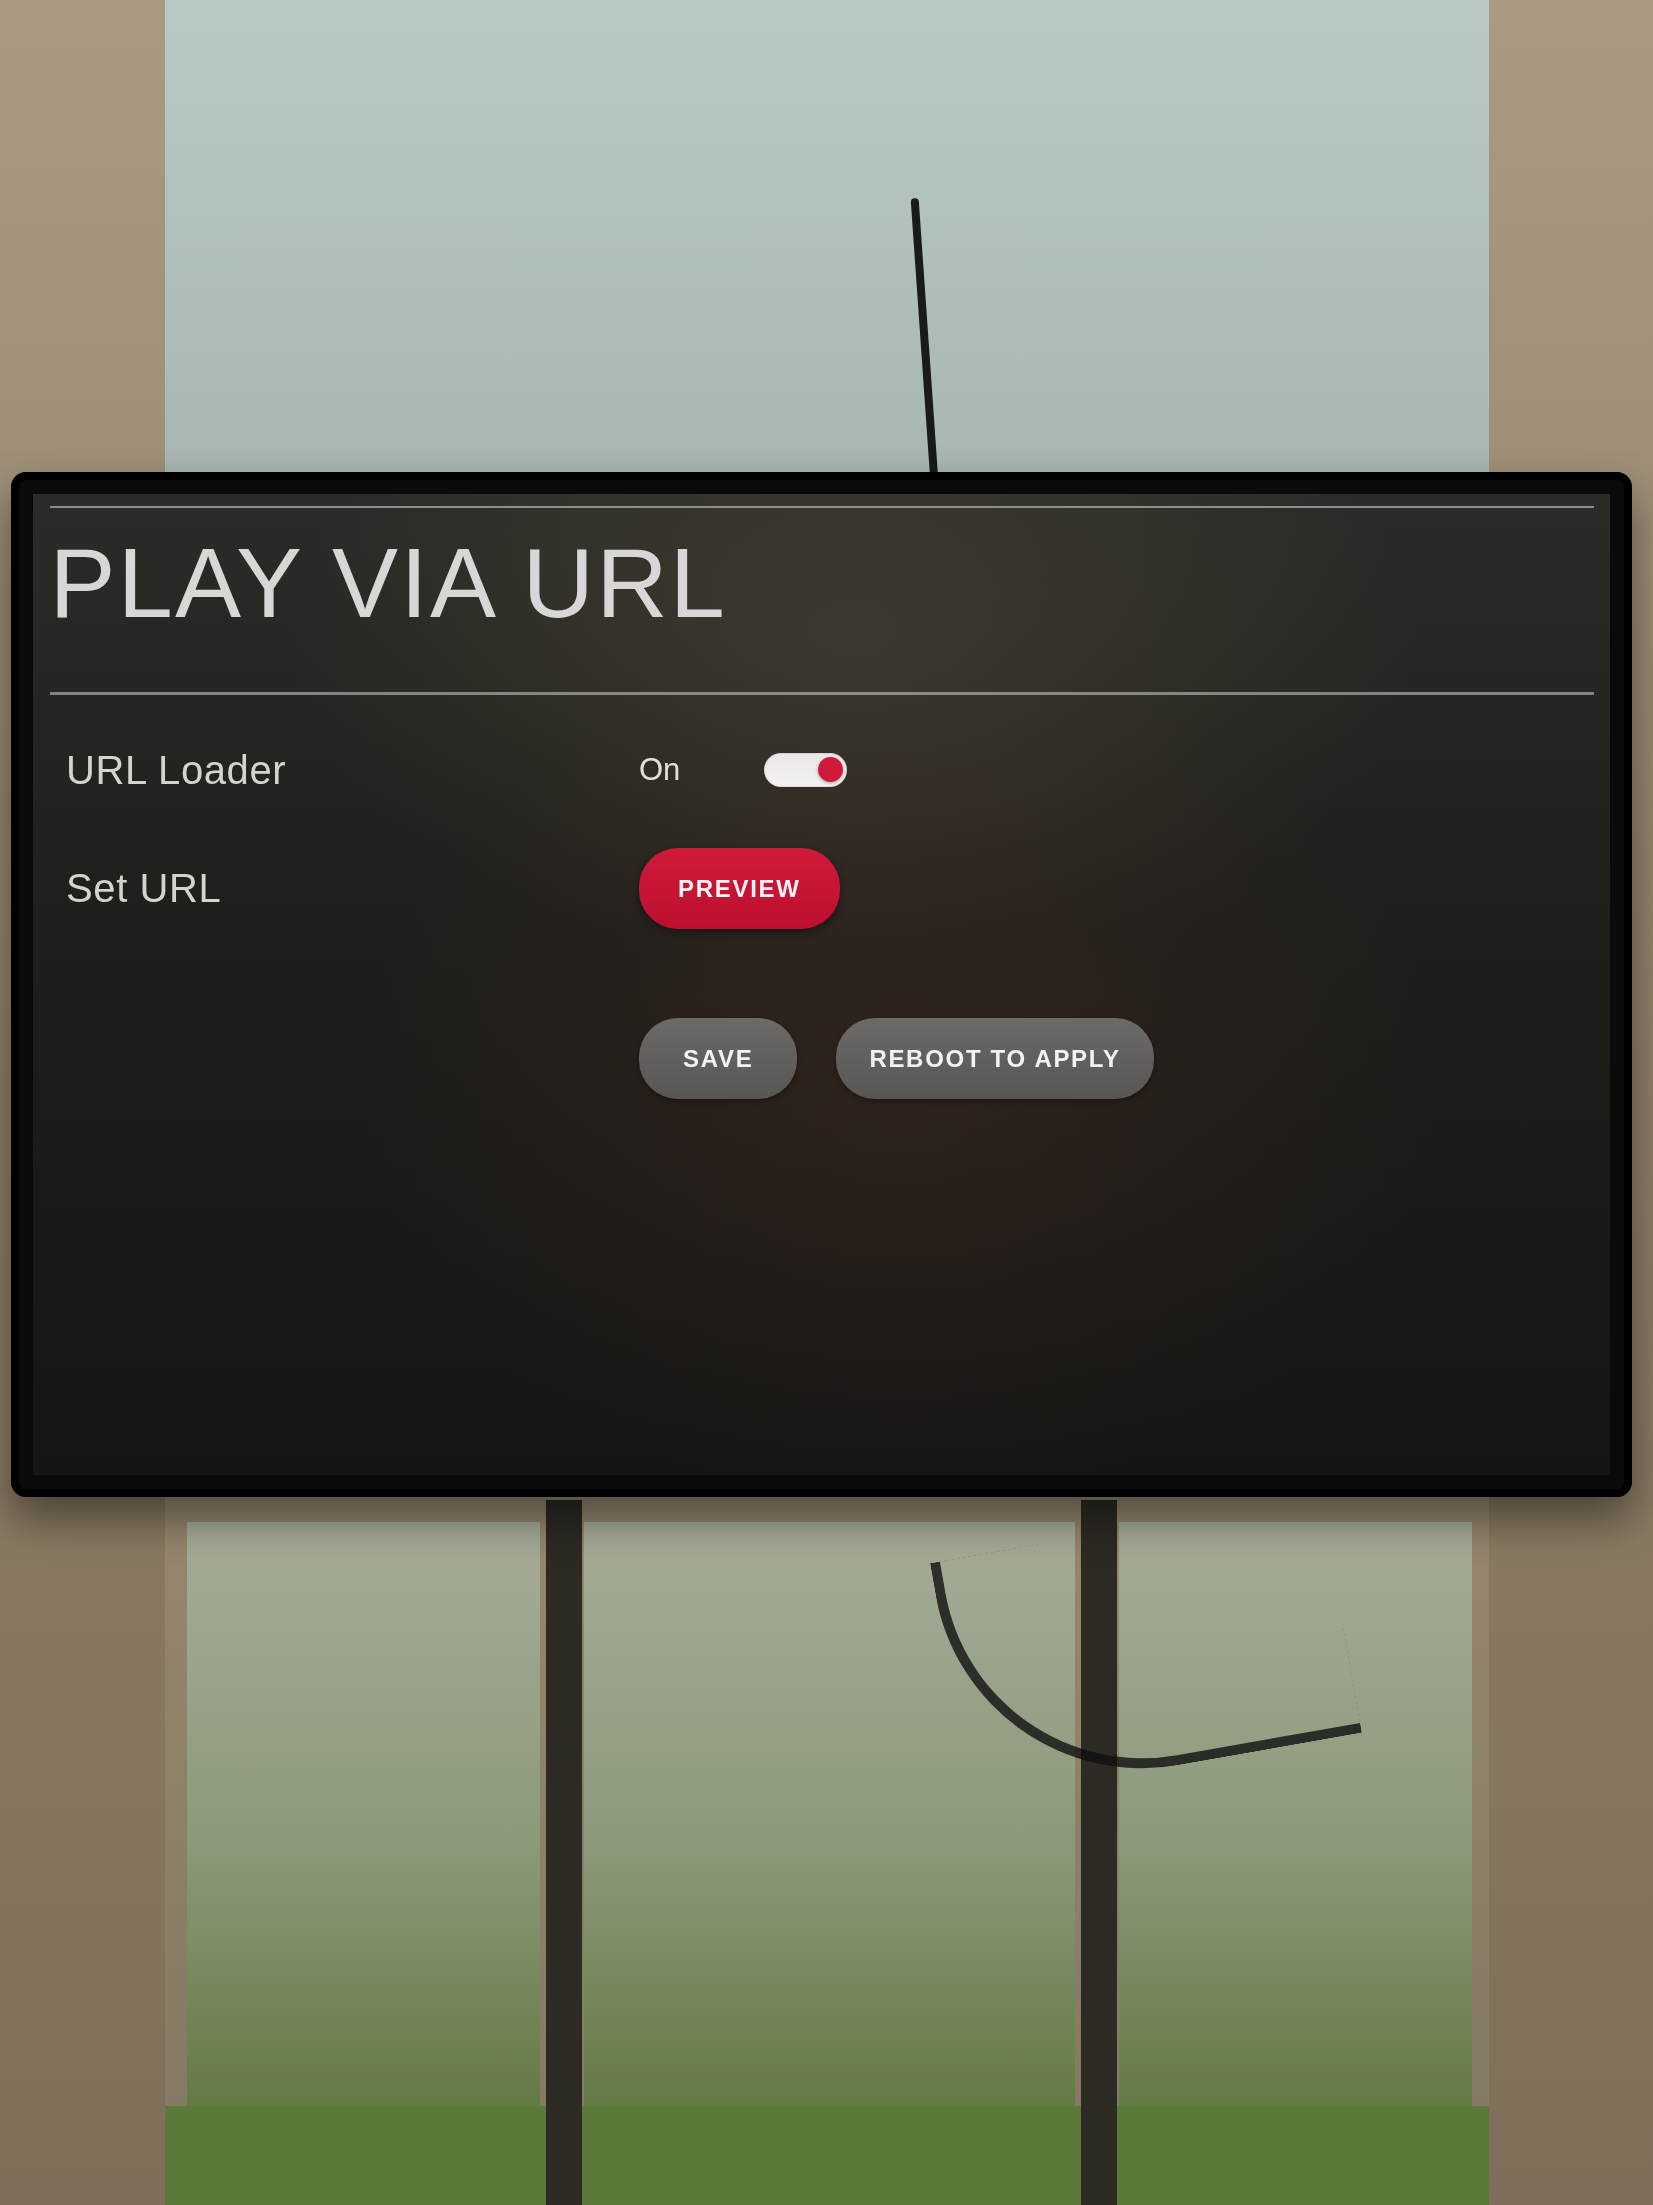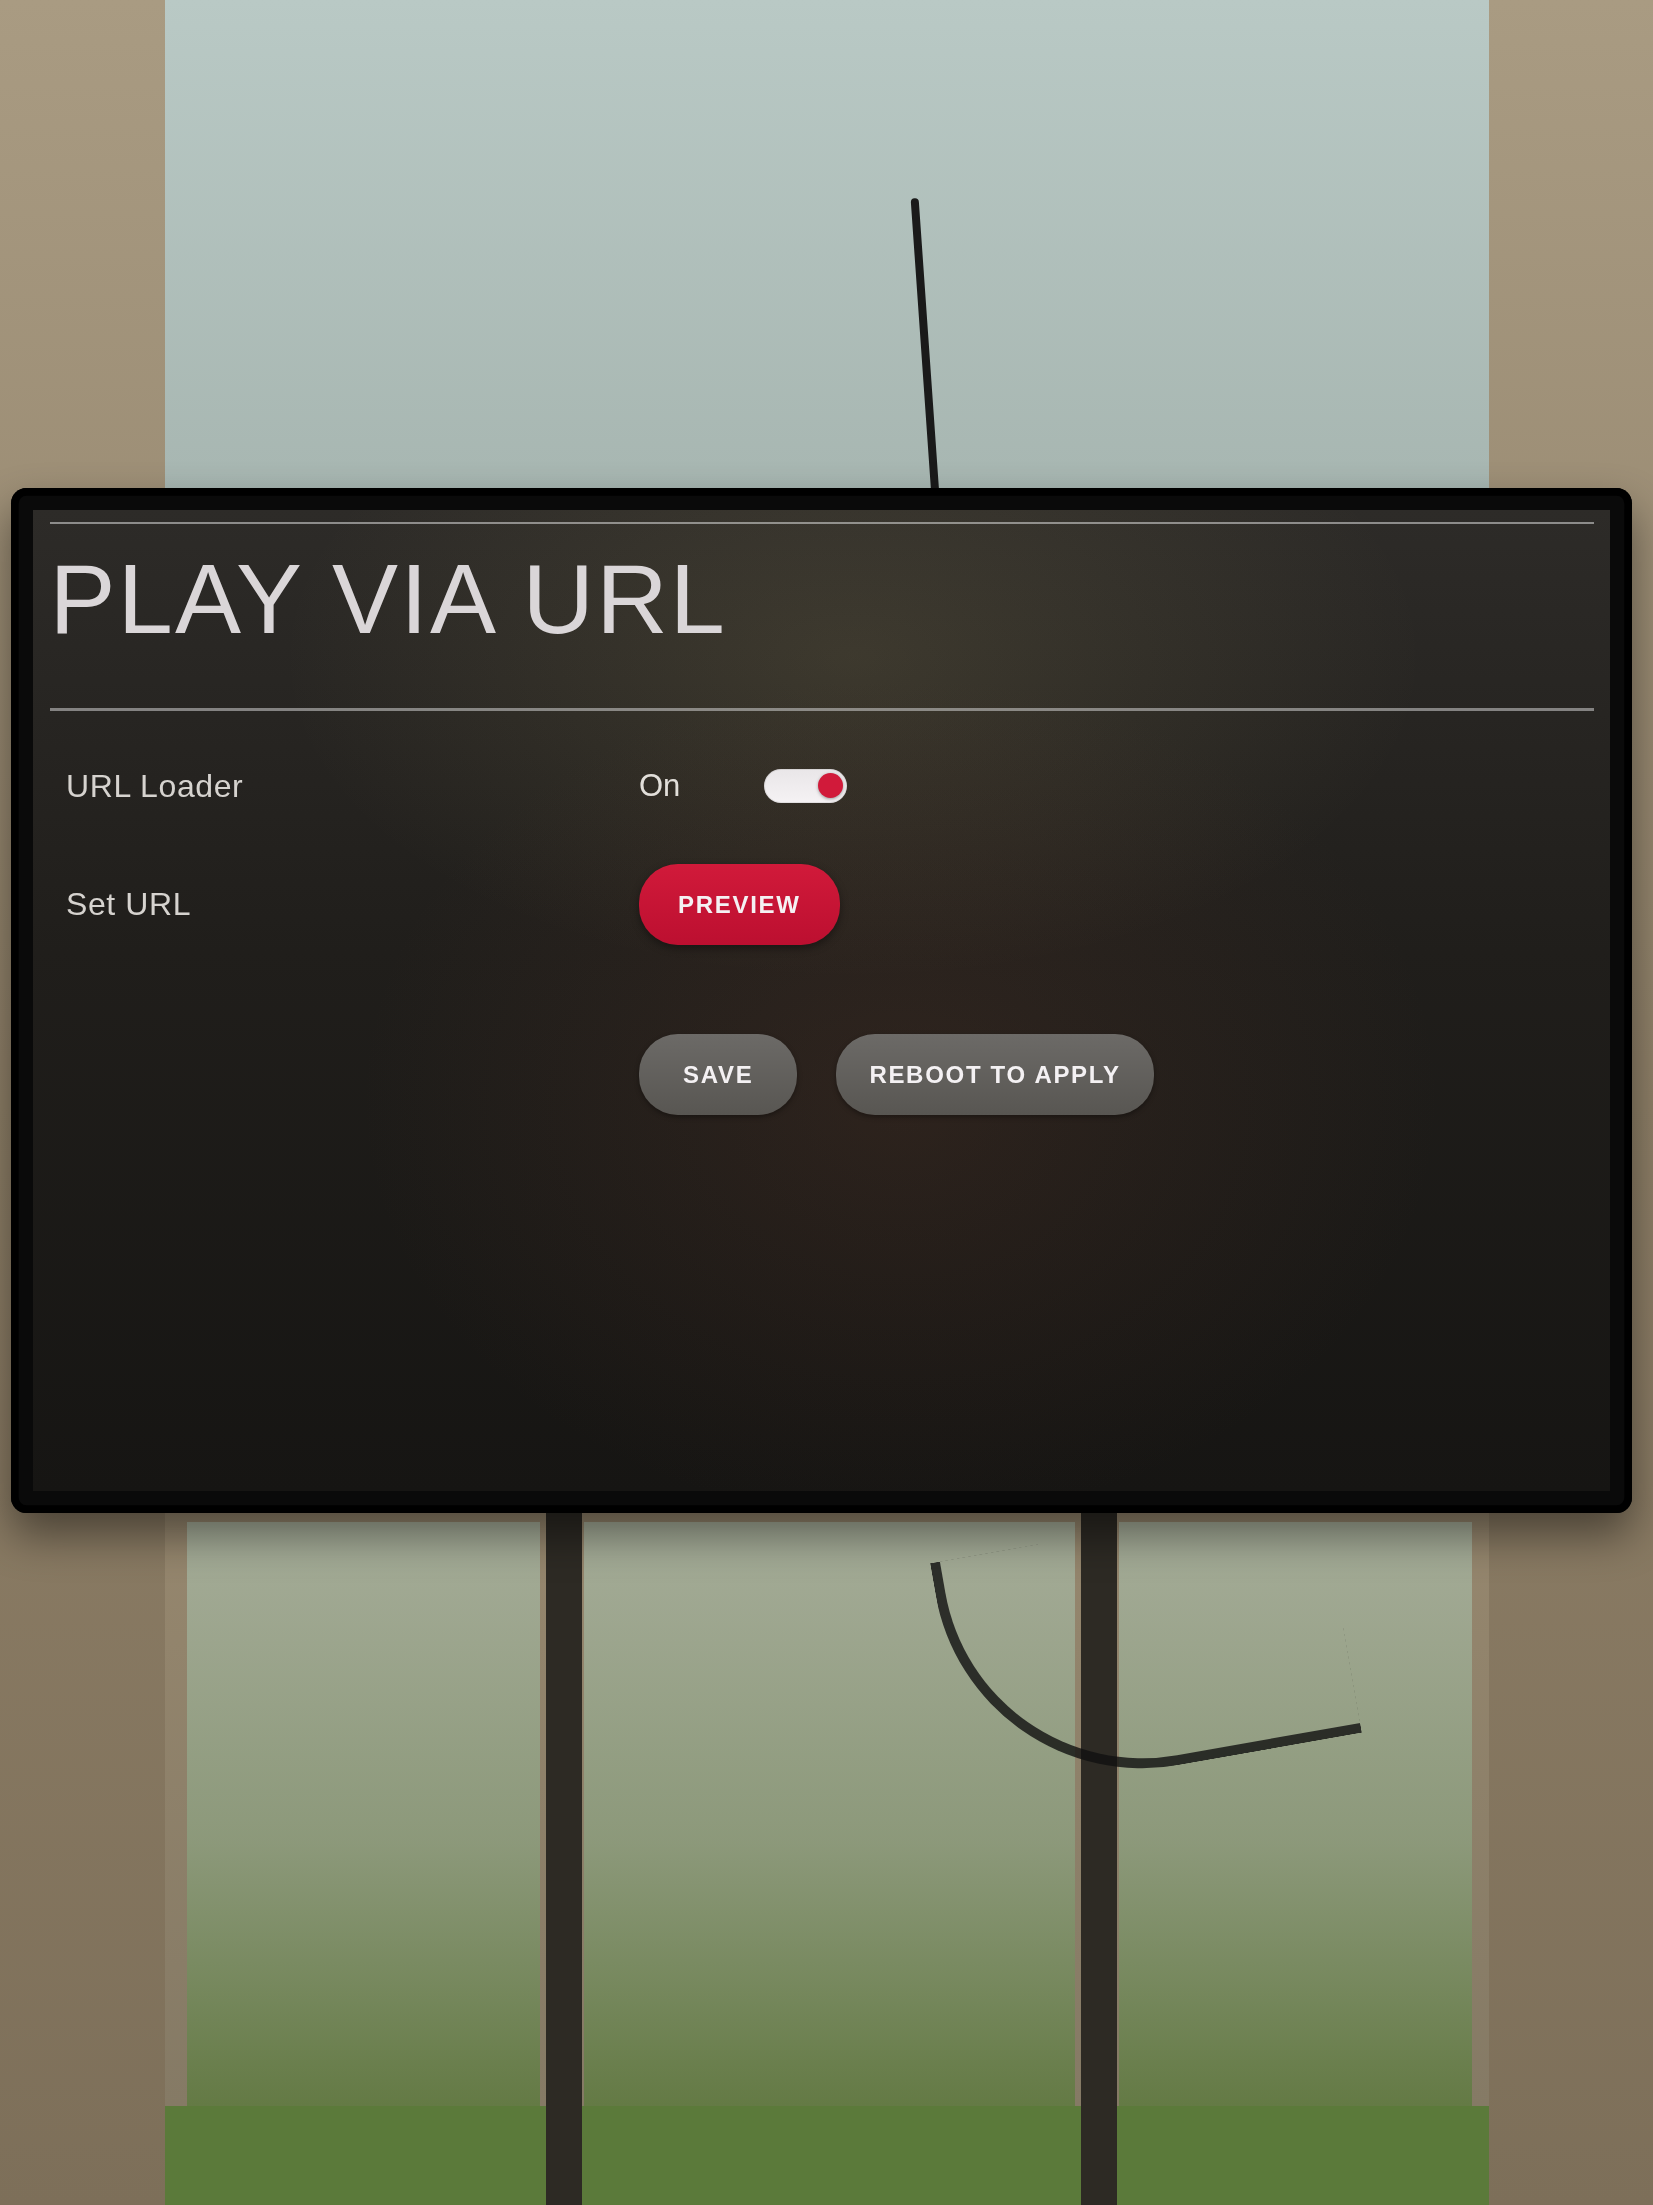--- a/index.html
+++ b/index.html
@@ -46,21 +46,21 @@
     width: 7.7px;
     height: 298px;
     background: #1a1a1a;
     border-radius: 4.4px;
     transform: rotate(-4deg);
   }
 
   
   .tv {
     position: absolute;
-    top: 488px;
+    top: 472px;
     left: 11px;
     width: 1621px;    
     height: 1025px;
     background: #0a0a0a;
     border-radius: 15.4px;
     box-shadow: 0 22px 44px rgba(0,0,0,.45), inset 0 0 0 7.7px #000;
     padding: 22px;
     box-sizing: border-box;
   }
 
@@ -113,21 +113,21 @@
   .row {
     position: absolute;
     left: 33px;
     right: 33px;
     display: flex;
     align-items: center;
   }
   .row-label {
     width: 573px;
     flex: 0 0 573px;
-    font-size: 32px;
+    font-size: 40px;
     font-weight: 300;
     color: #d6d3cf;
     letter-spacing: 0.6px;
   }
   .row-controls {
     flex: 1 1 auto;
     display: flex;
     align-items: center;
     gap: 18px;
   }

